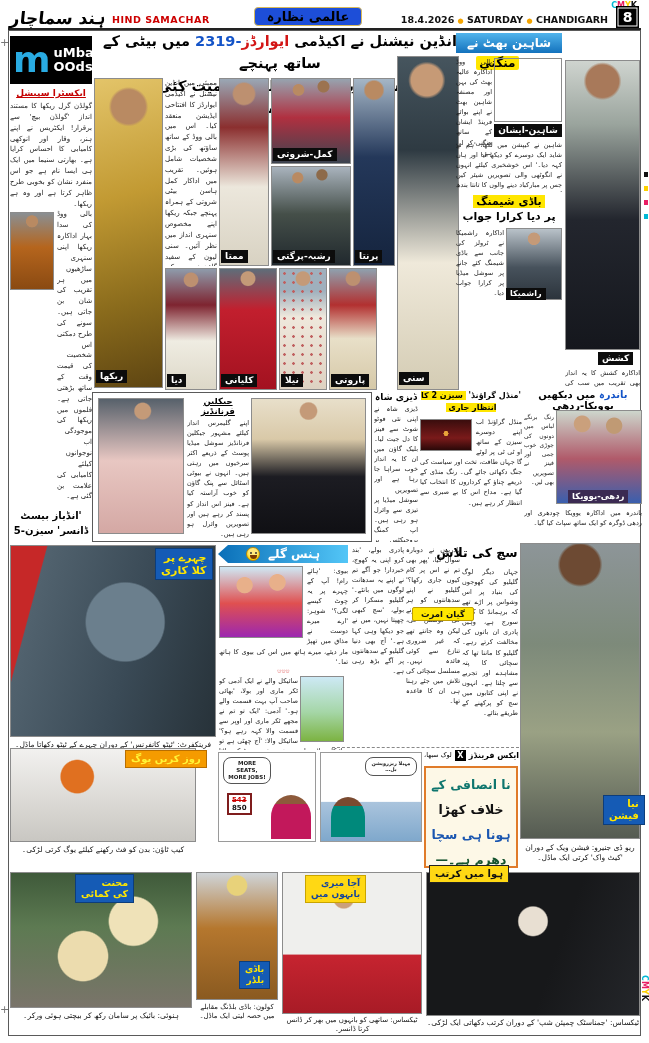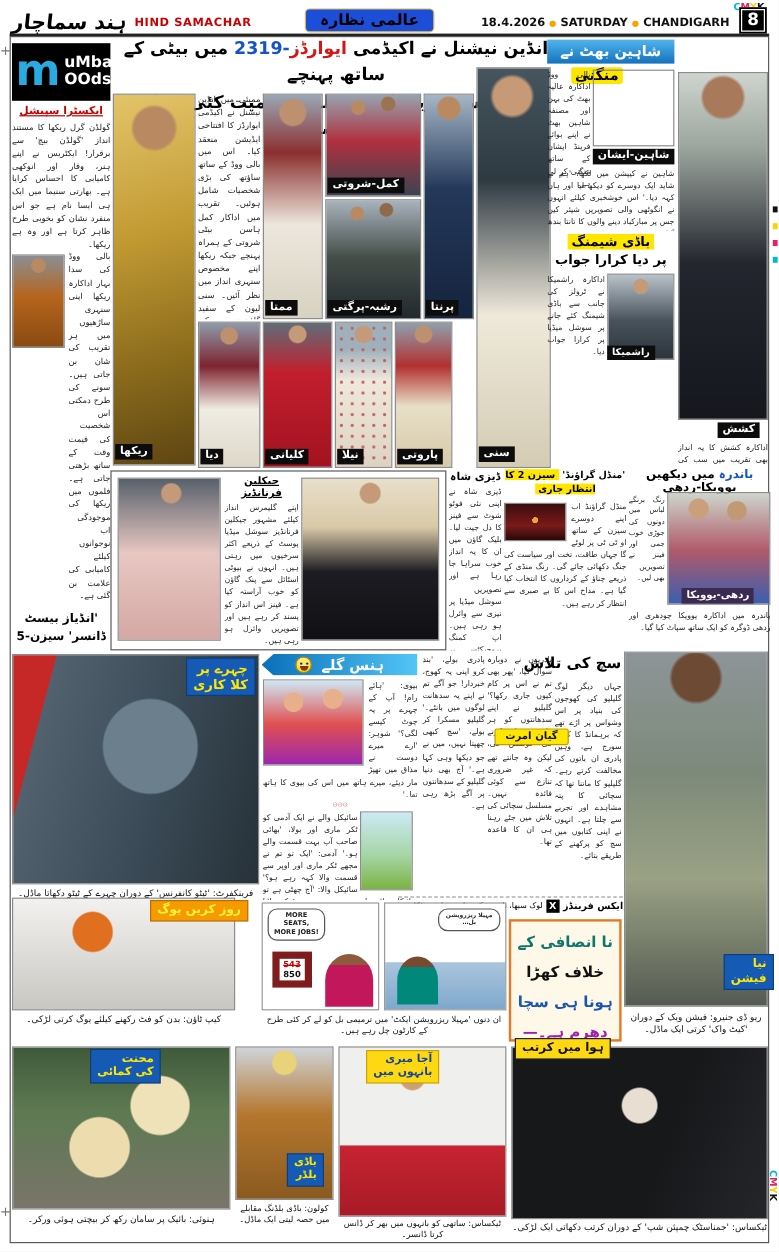--- a/index.html
+++ b/index.html
@@ -232,47 +232,46 @@
   <div class="abs rtl" style="left:332px;top:747px;width:187px;height:15px;border-top:1px dashed #888;display:flex;align-items:center;gap:3px;overflow:hidden">
     <span style="font-weight:bold;font-size:8px;white-space:nowrap">ایکس فرینڈز</span>
     <span class="xbox">X</span>
     <span style="font-size:6.5px;white-space:nowrap">لوک سبھا، ناری شکتی، اسد شاہ، چوٹکل، میو جرسی، لوائنڈ وار وغیرہ ٹرینڈز چلے۔</span>
   </div>
 
   <div class="quote" style="left:424px;top:766px;width:94px;height:102px">
     <span style="display:block;color:#0f766e">نا انصافی کے</span>
     <span style="display:block;color:#111">خلاف کھڑا</span>
     <span style="display:block;color:#1a56b0">ہونا ہی سچا</span>
-    <span style="display:block;color:#a21caf">دھرم ہے۔—</span>
+    <span style="display:block;color:#14532d">دھرم ہے۔—</span>
   </div>
 
   <div class="ph g-runway" style="left:520px;top:543px;width:120px;height:296px"></div>
   <div class="lbl lbl-blue" style="left:604px;top:796px;font-size:10px">
     <span style="display:block">نیا</span>
     <span style="display:block">فیشن</span>
   </div>
   <div class="cap" style="left:520px;top:843px;width:120px">ریو ڈی جنیرو: فیشن ویک کے دوران 'کیٹ واک' کرتی ایک ماڈل۔</div>
 
   <div class="ph g-yoga" style="left:10px;top:748px;width:186px;height:94px"></div>
   <div class="lbl lbl-orange" style="left:126px;top:751px;font-size:10px">روز کریں یوگ</div>
   <div class="cap" style="left:10px;top:845px;width:186px">کیپ ٹاؤن: بدن کو فٹ رکھنے کیلئے یوگ کرتی لڑکی۔</div>
 
   <div class="cartbox" style="left:218px;top:752px;width:98px;height:90px">
     <div class="bubble" style="position:absolute;left:4px;top:4px;width:48px">MORE SEATS, MORE JOBS!</div>
-    <div style="position:absolute;left:8px;top:40px;border:6px solid #7f1d1d;background:#fff;padding:1px 3px;font-size:7px;font-weight:bold;text-align:center">
+    <div style="position:absolute;left:8px;top:40px;border:2px solid #7f1d1d;background:#fff;padding:1px 3px;font-size:7px;font-weight:bold;text-align:center">
       <span style="display:block;color:#c00;text-decoration:line-through">543</span>
       <span style="display:block;color:#111">850</span>
     </div>
     <div style="position:absolute;right:4px;bottom:2px;width:40px;height:44px;border-radius:50% 50% 0 0;background:linear-gradient(180deg,#8d5a3b 20%,#c2185b 21%)"></div>
   </div>
   <div class="cartbox g-cartpol" style="left:320px;top:752px;width:102px;height:90px">
     <div class="bubble rtl" style="position:absolute;right:4px;top:4px;width:52px;font-size:5px">مہیلا ریزرویشن بل…</div>
     <div style="position:absolute;left:10px;bottom:4px;width:34px;height:40px;border-radius:50% 50% 0 0;background:linear-gradient(180deg,#7a4a30 22%,#00897b 23%)"></div>
   </div>
-  <div class="cap" style="left:218px;top:846px;width:204px;font-size:7px">ان دنوں 'مہیلا ریزرویشن ایکٹ' میں ترمیمی بل کو لے کر کئی طرح کے کارٹون چل رہے ہیں۔</div>
 
   <div class="ph g-popcorn" style="left:10px;top:872px;width:182px;height:136px"></div>
   <div class="lbl lbl-blue" style="left:76px;top:875px;font-size:9.5px">
     <span style="display:block">محنت</span>
     <span style="display:block">کی کمائی</span>
   </div>
   <div class="cap" style="left:10px;top:1011px;width:182px">ہنوئی: بائیک پر سامان رکھ کر بیچتی ہوئی ورکر۔</div>
 
   <div class="ph g-bronze" style="left:196px;top:872px;width:82px;height:128px"></div>
   <div class="lbl lbl-blue" style="left:240px;top:962px;font-size:9px">

